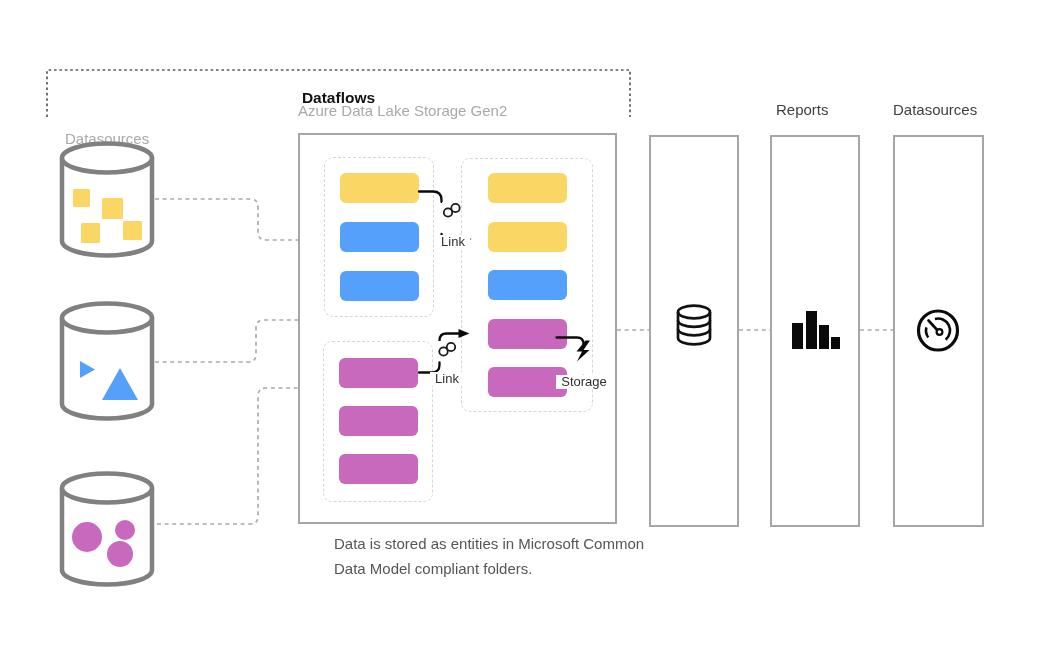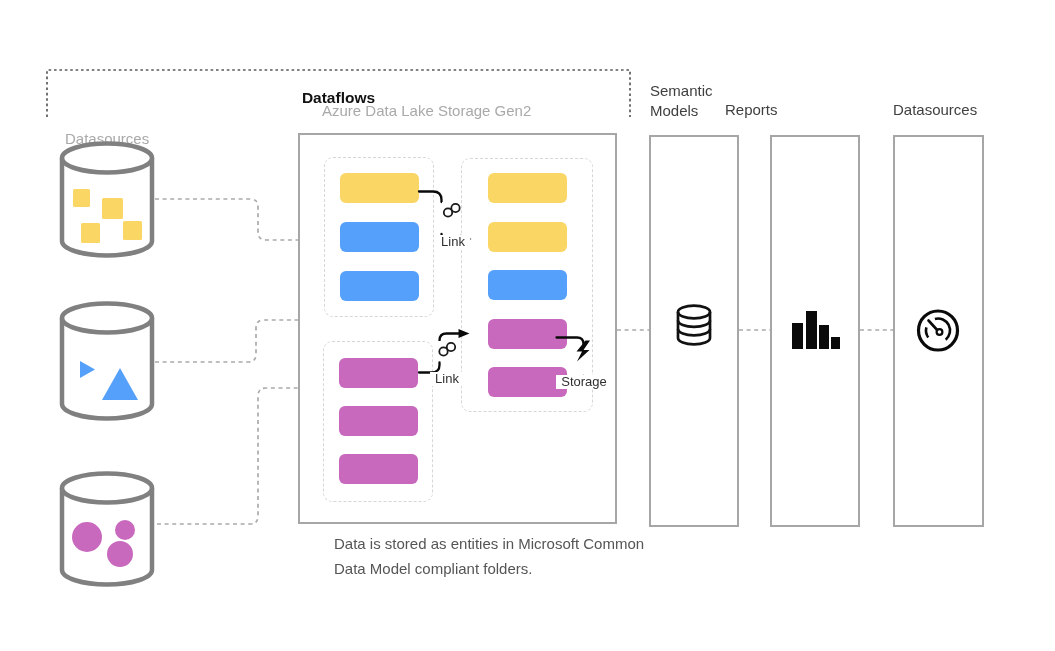--- a/index.html
+++ b/index.html
@@ -22,23 +22,22 @@
   .caption{font-size:15px;color:#555555;line-height:25px;}
   svg.overlay{position:absolute;left:0;top:0;pointer-events:none;}
 </style>
 </head>
 <body>
 
 <div class="stage">
 
   <div class="abs title" style="left:47px;top:47px;width:583px;">Dataflows</div>
   <div class="abs hdr-muted" style="left:65px;top:102px;margin-top:28px;">Datasources</div>
-  <div class="abs hdr-muted" style="left:298px;top:102px;margin-left:24px;">Azure Data Lake Storage Gen2</div>
-  <div class="abs hdr-dark" style="left:650px;top:81px;width:72px;line-height:20px;">Semantic Models</div>
-  <div class="abs hdr-dark" style="left:725px;top:101px;">Reports</div>
+  <div class="abs hdr-muted" style="left:298px;top:102px;">Azure Data Lake Storage Gen2</div>
+  <div class="abs hdr-dark" style="left:776px;top:101px;">Reports</div>
   <div class="abs hdr-dark" style="left:893px;top:101px;">Datasources</div>
 
   <div class="box" style="left:298px;top:133px;width:319px;height:391px;"></div>
   <div class="box" style="left:649px;top:135px;width:90px;height:392px;"></div>
   <div class="box" style="left:770px;top:135px;width:90px;height:392px;"></div>
   <div class="box" style="left:893px;top:135px;width:91px;height:392px;"></div>
 
   <div class="group group-a" style="left:324px;top:157px;width:110px;height:160px;">
       <div class="entity" style="background: rgb(250, 214, 100);"></div>
       <div class="entity" style="background: rgb(85, 160, 250);"></div>

